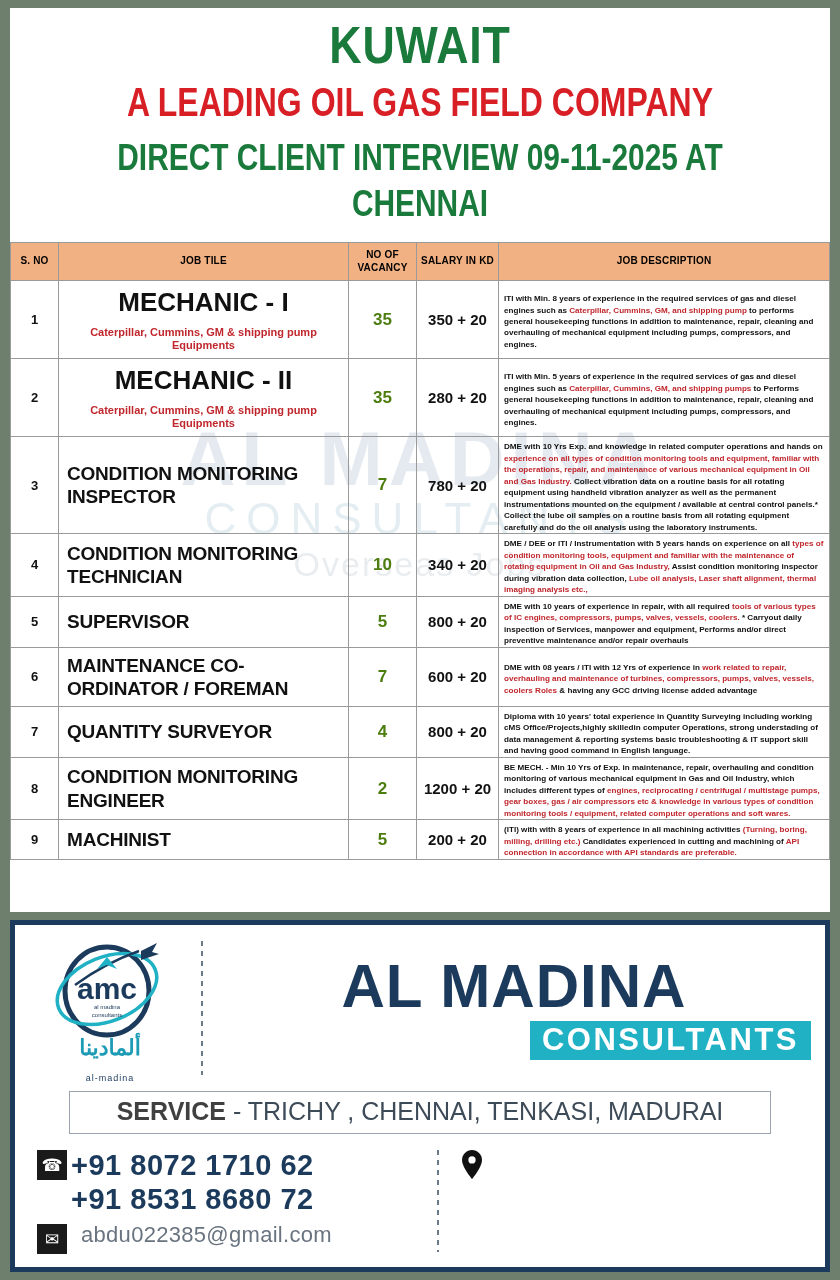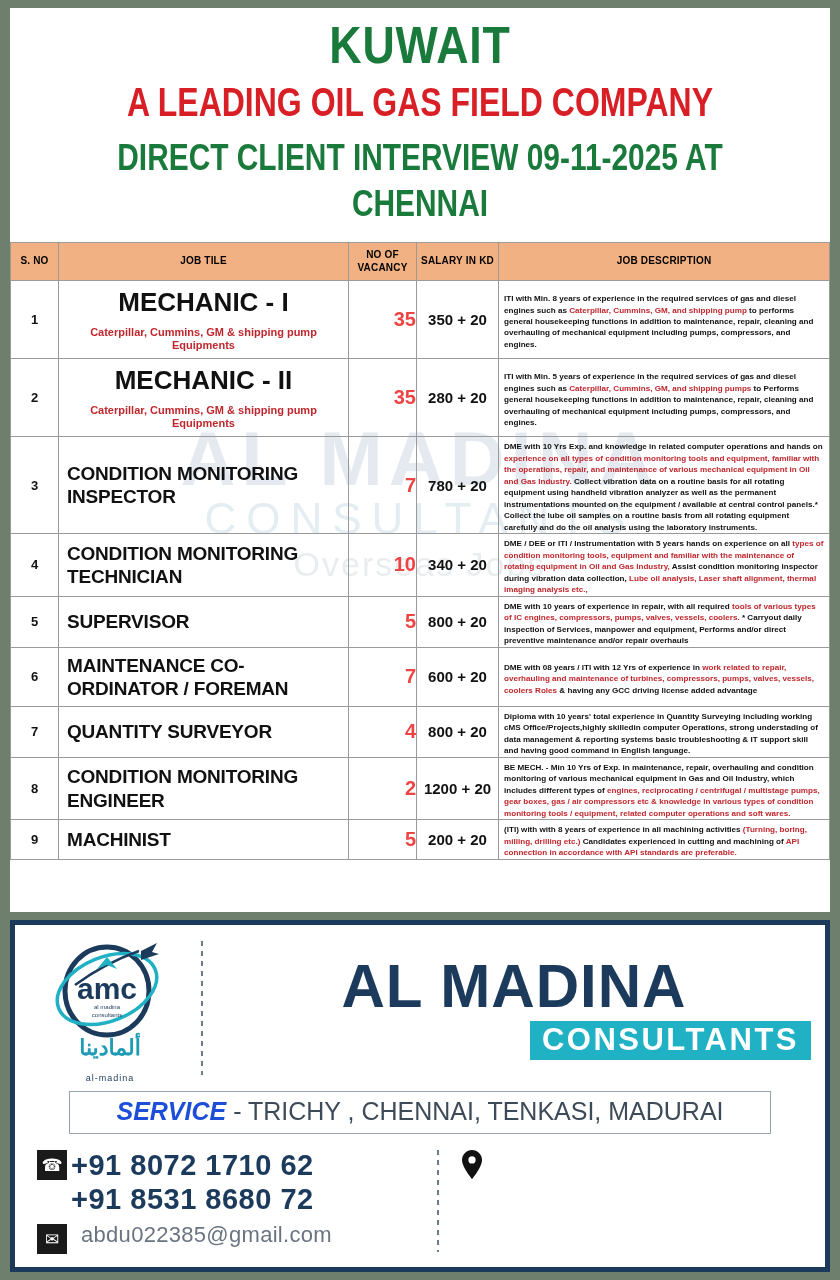--- a/index.html
+++ b/index.html
@@ -131,24 +131,24 @@
   }
   .title-sub {
     font-size: 11px;
     font-weight: 700;
     color: #c0272d;
     text-align: center;
     margin-top: 7px;
     line-height: 1.2;
   }
   td.vac {
-    text-align: right;
-    font-size: 20px;
-    font-weight: 700;
-    color: #ef4444;
+    text-align: center;
+    font-size: 17px;
+    font-weight: 700;
+    color: #4d7c0f;
   }
   td.sal {
     text-align: center;
     font-size: 15px;
     font-weight: 700;
     color: #111;
     white-space: nowrap;
   }
   td.desc {
     padding: 4px 5px 0 5px;
@@ -230,21 +230,21 @@
   .service-bar {
     margin: 6px 54px 0 54px;
     border: 1px solid #9aa3ad;
     text-align: center;
     padding: 7px 6px 9px 6px;
     font-size: 25px;
     line-height: 1;
     white-space: nowrap;
   }
   .service-bar .svc-label {
-    color: #1d4ed8; font-weight: 700; letter-spacing: 0px; font-style: italic;
+    color: #404040; font-weight: 700; letter-spacing: 0px;
   }
   .service-bar .svc-cities {
     color: #3d4a57; font-weight: 400; letter-spacing: 0px;
   }
 
   .contact-row {
     display: flex;
     margin-top: 14px;
     padding: 0 16px 0 22px;
     align-items: flex-start;

